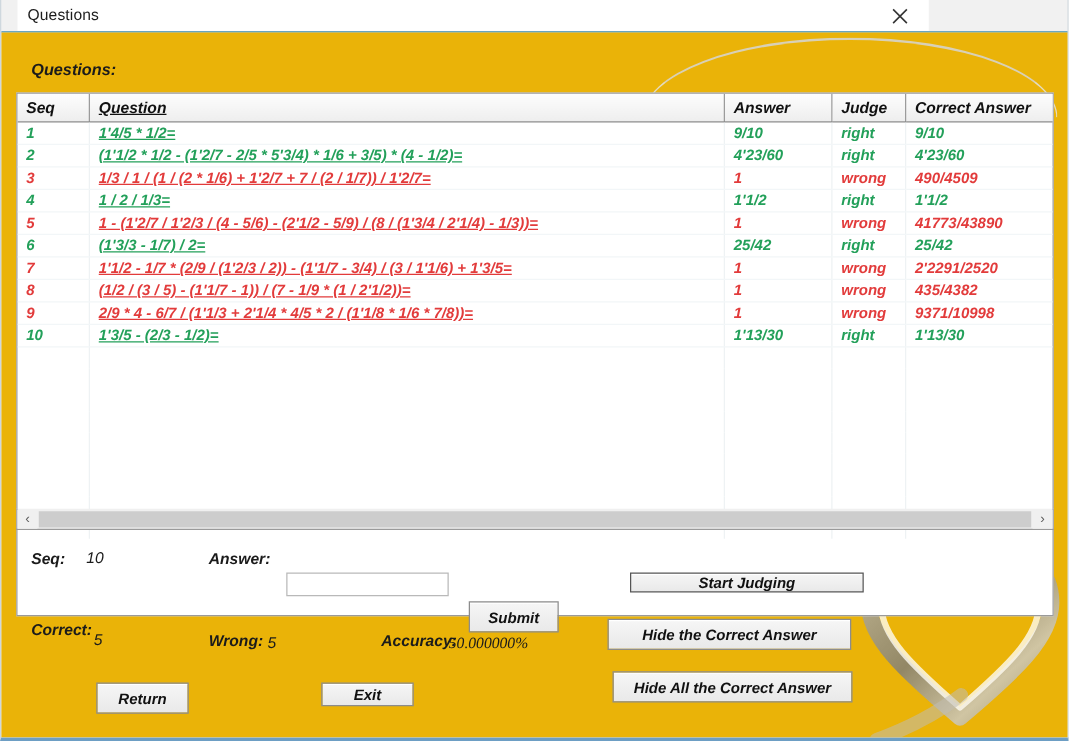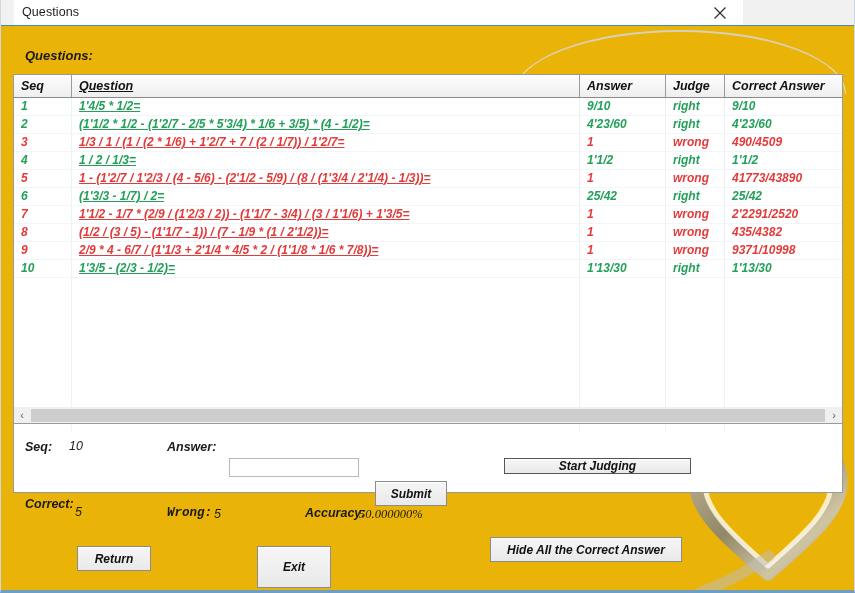--- a/index.html
+++ b/index.html
@@ -334,26 +334,27 @@
     <div class="ctl-value" style="left:68px;top:413px;">10</div>
 
     <div class="ctl-label" style="left:166px;top:414px;">Answer:</div>
     <input class="ans-input" type="text" value="" placeholder="" style="">
 
     <div class="btn" style="left:374px;top:435px;width:72px;height:25px;margin-top:20px;">Submit</div>
 
     <div class="ctl-label" style="left:24px;top:471px;">Correct:</div>
     <div class="ctl-value" style="left:74px;top:479px;">5</div>
 
-    <div class="ctl-label" style="left:166px;top:480px;font-family:Liberation Mono, monospace;">Wrong:</div>
+    <div class="ctl-label" style="left:166px;top:480px;">Wrong:</div>
     <div class="ctl-value" style="left:213px;top:481px;">5</div>
 
     <div class="ctl-label" style="left:304px;top:480px;">Accuracy:</div>
     <div class="ctl-value" style="left:358px;top:481px;font-family:Liberation Serif, serif;">50.000000%</div>
 
     <div class="btn" style="left:76px;top:520px;width:74px;height:25px;">Return</div>
-    <div class="btn" style="left:256px;top:520px;width:74px;height:42px;">Exit</div>
+    <div class="btn" style="left:256px;top:520px;width:74px;height:19px;">Exit</div>
 
     <div class="btn strong" style="left:503px;top:432px;width:187px;height:16px;">Start Judging</div>
+    <div class="btn" style="left:485px;top:469px;width:195px;height:25px;">Hide the Correct Answer</div>
     <div class="btn" style="left:489px;top:511px;width:192px;height:25px;">Hide All the Correct Answer</div>
 
   </div>
 </div>
 
 </body></html>

